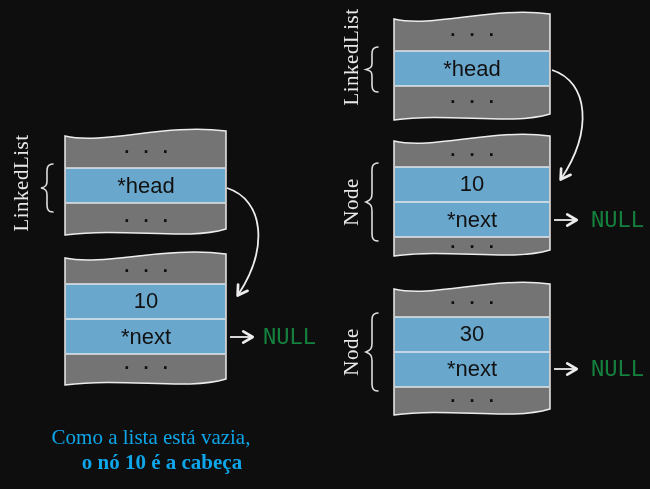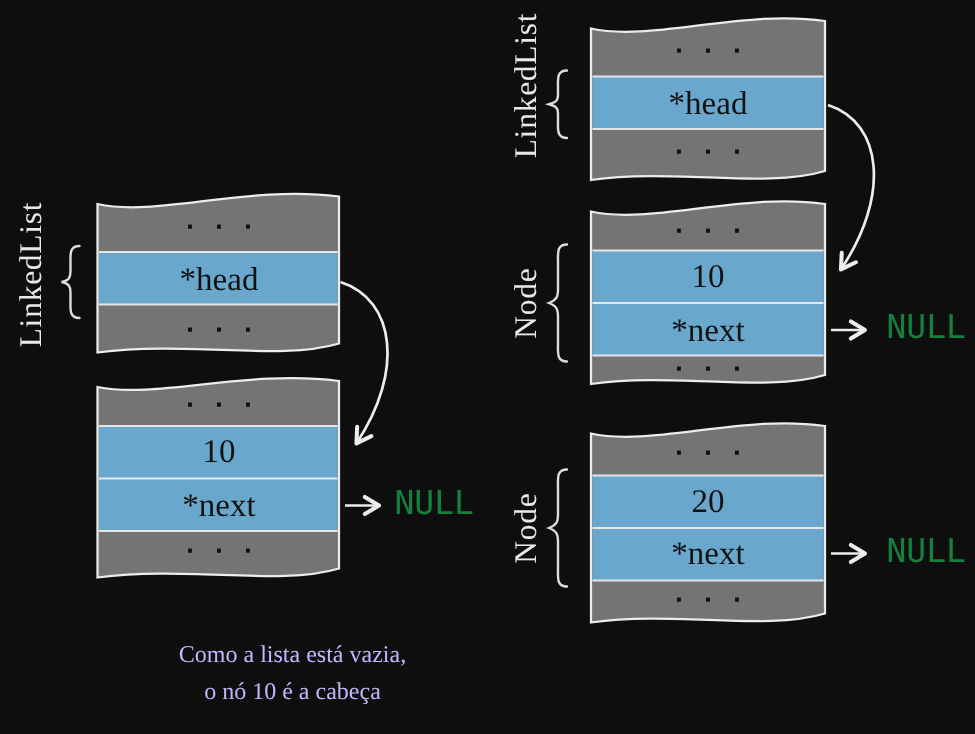--- a/index.html
+++ b/index.html
@@ -7,40 +7,40 @@
     position:relative;
     width:650px;height:489px;
     background:#0e0e0e;
     overflow:hidden;
     font-family:"Liberation Serif", serif;
   }
   svg.layer{position:absolute;left:0;top:0;}
   .txt{position:absolute;white-space:nowrap;}
   .cell{
     transform:translate(-50%,-50%);
-    font-family:Liberation Serif, serif;
+    font-family:Liberation Sans, sans-serif;
     font-size:22px;color:#111;text-align:center;
   }
   .dots{
     transform:translate(-50%,-50%);
     font-family:"DejaVu Sans Mono", monospace;
     font-size:16px;font-weight:bold;color:#101010;
   }
   .null-label{
     transform:translate(0,-54%);
     font-family:"DejaVu Sans Mono", monospace;
     font-size:22px;color:#15803d;
   }
   .vlabel{
     transform:translate(-50%,-50%) rotate(-90deg);
     font-size:21px;color:#e8e8e8;letter-spacing:0.5px;
   }
   .caption{
     transform:translate(-50%,-50%);
-    font-size:16px;color:#c4b5fd;margin-left:44px;
+    font-size:21px;color:#0ea5e9;
   }
 </style>
 </head>
 <body>
 
 <div class="canvas">
 
   <svg class="layer" width="650" height="489" viewBox="0 0 650 489">
     <defs>
       <marker id="ah" viewBox="0 0 12 12" refX="9" refY="6" markerWidth="9" markerHeight="9" orient="auto-start-reverse">
@@ -110,37 +110,37 @@
   <div class="txt dots" style="left:146px;top:220px;">· · ·</div>
 
   <div class="txt dots" style="left:146px;top:270px;">· · ·</div>
   <div class="txt cell" style="left:146px;top:301px;">10</div>
   <div class="txt cell" style="left:146px;top:337px;">*next</div>
   <div class="txt dots" style="left:146px;top:367px;">· · ·</div>
 
   <div class="txt null-label" style="left:263px;top:337px;">NULL</div>
 
   <div class="txt caption" style="left:151px;top:437px;">Como a lista está vazia,</div>
-  <div class="txt caption" style="left:151px;top:462px;">o nó 10 é a cabeça</div>
+  <div class="txt caption" style="left:162px;top:462px;font-weight:bold;">o nó 10 é a cabeça</div>
 
   <div class="txt vlabel" style="left:351px;top:57px;">LinkedList</div>
   <div class="txt vlabel" style="left:351px;top:202px;">Node</div>
   <div class="txt vlabel" style="left:351px;top:352px;">Node</div>
 
   <div class="txt dots" style="left:472px;top:34px;">· · ·</div>
   <div class="txt cell" style="left:472px;top:69px;">*head</div>
   <div class="txt dots" style="left:472px;top:101px;">· · ·</div>
 
   <div class="txt dots" style="left:472px;top:154px;">· · ·</div>
   <div class="txt cell" style="left:472px;top:184px;">10</div>
   <div class="txt cell" style="left:472px;top:220px;">*next</div>
   <div class="txt dots" style="left:472px;top:246px;">· · ·</div>
 
   <div class="txt dots" style="left:472px;top:302px;">· · ·</div>
-  <div class="txt cell" style="left:472px;top:334px;">20</div>
+  <div class="txt cell" style="left:472px;top:334px;">30</div>
   <div class="txt cell" style="left:472px;top:369px;">*next</div>
   <div class="txt dots" style="left:472px;top:400px;">· · ·</div>
 
   <div class="txt null-label" style="left:591px;top:220px;">NULL</div>
   <div class="txt null-label" style="left:591px;top:369px;">NULL</div>
 
 
 </div>
 
 </body></html>

